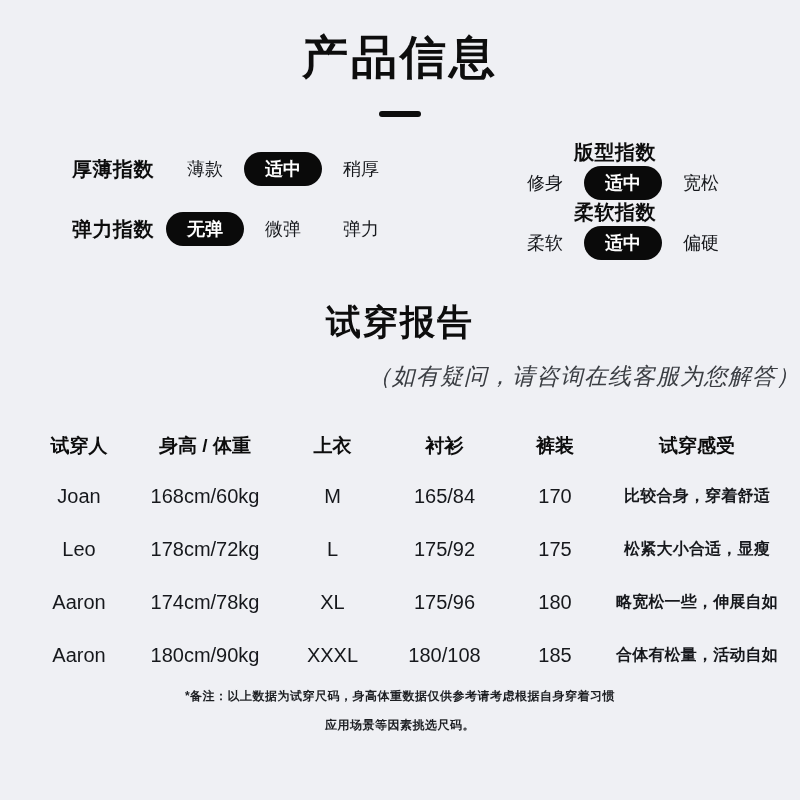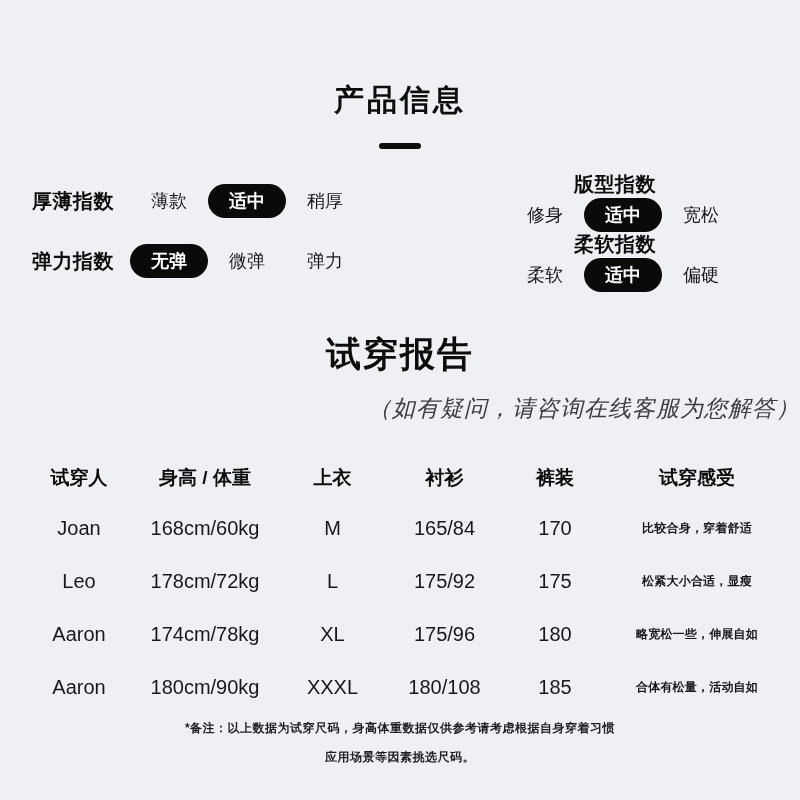--- a/index.html
+++ b/index.html
@@ -7,39 +7,39 @@
     width: 800px; height: 800px;
     background: #eff0f4;
     font-family: "Liberation Sans", "DejaVu Sans", sans-serif;
     color: #111;
     overflow: hidden;
   }
   .page { width: 800px; height: 800px; position: relative; }
 
   
   .page-title {
-    padding-top: 80px;
-    text-align: center;
-    font-size: 30px;
+    padding-top: 27px;
+    text-align: center;
+    font-size: 46px;
     font-weight: 800;
     letter-spacing: 3px;
     color: #0d0d0d;
   }
   .title-dash {
     width: 42px; height: 6px;
     background: #0d0d0d;
     border-radius: 3px;
     margin: 22px auto 0;
   }
 
   
   .indices { margin-top: 22px; }
   .index-row { display: flex; height: 60px; }
   .index-group { width: 400px; display: flex; align-items: center; }
-  .index-group.left  { padding-left: 32px; }
+  .index-group.left  { padding-left: 72px; }
   .index-group.right { padding-left: 36px; flex-direction: column; }
   .index-label {
     font-size: 20px;
     font-weight: 800;
     width: 88px;
     letter-spacing: 0.5px;
     color: #0d0d0d;
   }
   .index-options { display: flex; margin-left: 10px; }
   .opt {
@@ -87,21 +87,21 @@
   .head .t-cell {
     font-size: 19px;
     font-weight: 800;
     color: #0d0d0d;
   }
   .body .t-cell {
     font-size: 20px;
     color: #16181c;
   }
   .body .t-cell.feel {
-    font-size: 12px;
+    font-size: 16px;
     font-weight: 700;
     letter-spacing: 0.2px;
   }
 
   
   .note {
     text-align: center;
     font-size: 12px;
     font-weight: 700;
     color: #1c1e22;

